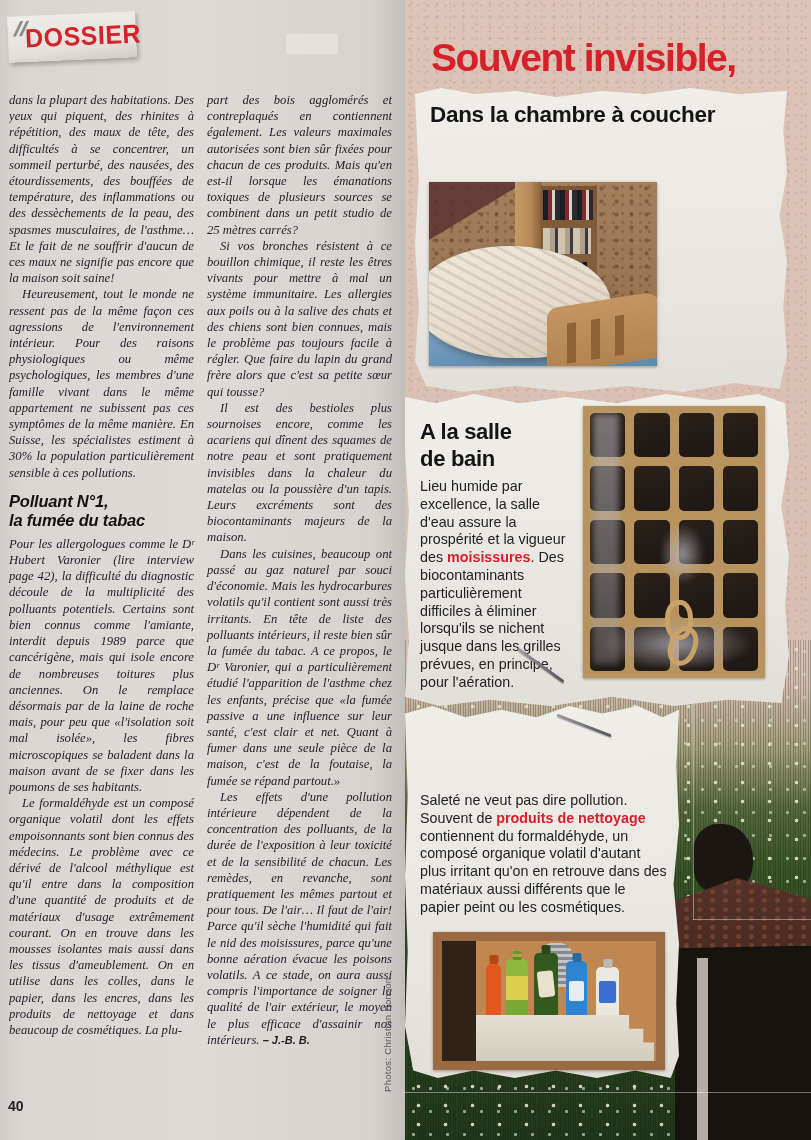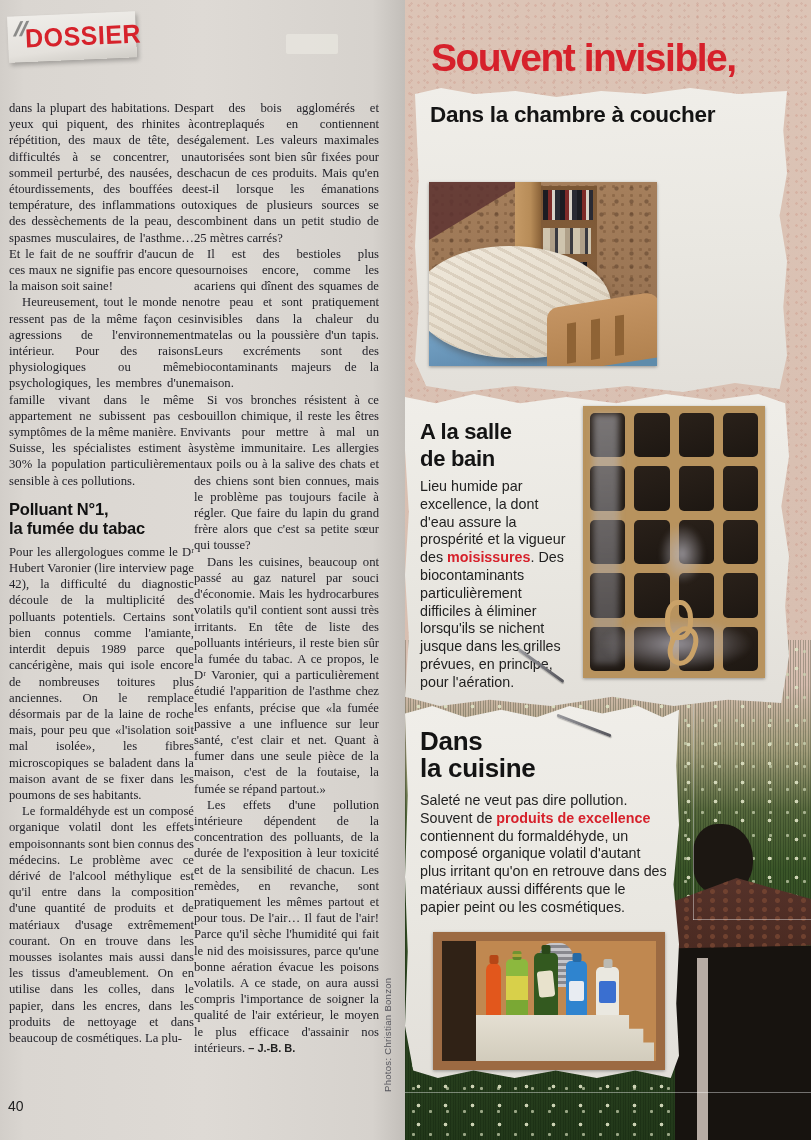--- a/index.html
+++ b/index.html
@@ -13,30 +13,30 @@
   .dossier-slip{position:absolute;left:8px;top:14px;width:128px;height:46px;
     background:linear-gradient(175deg,#efede9 0%,#e4e1dc 70%,#cfccc6 100%);
     box-shadow:2px 3px 4px rgba(0,0,0,0.25);transform:rotate(-2.5deg);}
   .dossier-slashes{position:absolute;left:7px;top:5px;width:14px;height:16px;}
   .dossier-slashes i{position:absolute;top:0;width:2.5px;height:15px;background:#8a8a88;transform:skewX(-28deg);}
   .dossier-slashes i:nth-child(1){left:2px;}
   .dossier-slashes i:nth-child(2){left:8px;}
   .dossier-text{position:absolute;left:17px;top:8px;font-size:25px;font-weight:bold;
     letter-spacing:0.5px;color:#d6222b;font-family:"Liberation Sans",sans-serif;transform:scaleY(1.05);}
 
-  .columns{position:absolute;left:9px;top:100px;width:384px;height:990px;display:flex;overflow:hidden;}
+  .columns{position:absolute;left:9px;top:92px;width:384px;height:990px;display:flex;gap:13px;overflow:hidden;font-style:italic;}
   .col{width:185px;font-family:"Liberation Serif",serif;font-size:12.7px;line-height:16.2px;
     color:#23232a;text-align:justify;}
   .col p{margin:0;}
   .col p.indent{text-indent:13px;}
   .col h3{margin:11px 0 5px 0;font-family:"Liberation Sans",sans-serif;font-size:16.5px;
     line-height:19.5px;color:#111;letter-spacing:-0.2px;}
   .signature{font-family:"Liberation Sans",sans-serif;font-weight:bold;font-size:11px;color:#222;}
 
-  .page-number{position:absolute;left:8px;top:1098px;font-weight:normal;font-size:14px;color:#222;}
+  .page-number{position:absolute;left:8px;top:1098px;font-weight:bold;font-size:14px;color:#222;}
   .photo-credit{position:absolute;left:382px;top:952px;height:140px;
     writing-mode:vertical-rl;transform:rotate(180deg);
     font-size:9.5px;color:#55555c;letter-spacing:0.3px;}
 
   
   .right-page{position:absolute;left:405px;top:0;width:406px;height:1140px;overflow:hidden;
     background:
       radial-gradient(circle, rgba(186,96,76,0.16) 1px, transparent 1.6px),
       radial-gradient(circle, rgba(160,80,66,0.12) 1px, transparent 1.5px),
       linear-gradient(180deg,#dcc4b6 0%,#d9c0b2 40%,#d5bcae 100%);
@@ -207,22 +207,22 @@
     <div class="columns">
       <div class="col">
         <p>dans la plupart des habitations. Des yeux qui piquent, des rhinites à répétition, des maux de tête, des difficultés à se concentrer, un sommeil perturbé, des nausées, des étourdissements, des bouffées de température, des inflammations ou des dessèchements de la peau, des spasmes musculaires, de l'asthme… Et le fait de ne souffrir d'aucun de ces maux ne signifie pas encore que la maison soit saine!</p>
         <p class="indent">Heureusement, tout le monde ne ressent pas de la même façon ces agressions de l'environnement intérieur. Pour des raisons physiologiques ou même psychologiques, les membres d'une famille vivant dans le même appartement ne subissent pas ces symptômes de la même manière. En Suisse, les spécialistes estiment à 30% la population particulièrement sensible à ces pollutions.</p>
         <h3><span>Polluant N°1,</span><br><span>la fumée du tabac</span></h3>
         <p>Pour les allergologues comme le Dʳ Hubert Varonier (lire interview page 42), la difficulté du diagnostic découle de la multiplicité des polluants potentiels. Certains sont bien connus comme l'amiante, interdit depuis 1989 parce que cancérigène, mais qui isole encore de nombreuses toitures plus anciennes. On le remplace désormais par de la laine de roche mais, pour peu que «l'isolation soit mal isolée», les fibres microscopiques se baladent dans la maison avant de se fixer dans les poumons de ses habitants.</p>
         <p class="indent">Le formaldéhyde est un composé organique volatil dont les effets empoisonnants sont bien connus des médecins. Le problème avec ce dérivé de l'alcool méthylique est qu'il entre dans la composition d'une quantité de produits et de matériaux d'usage extrêmement courant. On en trouve dans les mousses isolantes mais aussi dans les tissus d'ameublement. On en utilise dans les colles, dans le papier, dans les encres, dans les produits de nettoyage et dans beaucoup de cosmétiques. La plu-</p>
       </div>
       <div class="col">
         <p>part des bois agglomérés et contreplaqués en contiennent également. Les valeurs maximales autorisées sont bien sûr fixées pour chacun de ces produits. Mais qu'en est-il lorsque les émanations toxiques de plusieurs sources se combinent dans un petit studio de 25 mètres carrés?</p>
+        <p class="indent">Si vos bronches résistent à ce bouillon chimique, il reste les êtres vivants pour mettre à mal un système immunitaire. Les allergies aux poils ou à la salive des chats et des chiens sont bien connues, mais le problème pas toujours facile à régler. Que faire du lapin du grand frère alors que c'est sa petite sœur qui tousse?</p>
         <p class="indent">Il est des bestioles plus sournoises encore, comme les acariens qui dînent des squames de notre peau et sont pratiquement invisibles dans la chaleur du matelas ou la poussière d'un tapis. Leurs excréments sont des biocontaminants majeurs de la maison.</p>
-        <p class="indent">Si vos bronches résistent à ce bouillon chimique, il reste les êtres vivants pour mettre à mal un système immunitaire. Les allergies aux poils ou à la salive des chats et des chiens sont bien connues, mais le problème pas toujours facile à régler. Que faire du lapin du grand frère alors que c'est sa petite sœur qui tousse?</p>
         <p class="indent">Dans les cuisines, beaucoup ont passé au gaz naturel par souci d'économie. Mais les hydrocarbures volatils qu'il contient sont aussi très irritants. En tête de liste des polluants intérieurs, il reste bien sûr la fumée du tabac. A ce propos, le Dʳ Varonier, qui a particulièrement étudié l'apparition de l'asthme chez les enfants, précise que «la fumée passive a une influence sur leur santé, c'est clair et net. Quant à fumer dans une seule pièce de la maison, c'est de la foutaise, la fumée se répand partout.»</p>
         <p class="indent"><span>Les effets d'une pollution intérieure dépendent de la concentration des polluants, de la durée de l'exposition à leur toxicité et de la sensibilité de chacun. Les remèdes, en revanche, sont pratiquement les mêmes partout et pour tous. De l'air… Il faut de l'air! Parce qu'il sèche l'humidité qui fait le nid des moisissures, parce qu'une bonne aération évacue les poisons volatils. A ce stade, on aura aussi compris l'importance de soigner la qualité de l'air extérieur, le moyen le plus efficace d'assainir nos intérieurs. </span><span class="signature">– J.-B. B.</span></p>
       </div>
     </div>
 
     <div class="page-number">40</div>
     <div class="photo-credit">Photos: Christian Bonzon</div>
   </div>
 
   <div class="right-page">
@@ -257,21 +257,21 @@
         <div class="bp-footboard">
             <i></i>
             <i></i>
             <i></i>
           </div>
       </div>
     </div>
 
     <div class="panel panel-bath">
       <div class="panel-title"><span>A la salle</span><br><span>de bain</span></div>
-      <div class="bath-body"><span>Lieu humide par excellence, la dont d'eau assure la prospérité et la vigueur des </span><span class="kw">moisissures</span><span>. Des biocontaminants particulièrement difficiles à éliminer lorsqu'ils se nichent jusque dans les grilles prévues, en principe, pour l'aération.</span></div>
+      <div class="bath-body"><span>Lieu humide par excellence, la salle d'eau assure la prospérité et la vigueur des </span><span class="kw">moisissures</span><span>. Des biocontaminants particulièrement difficiles à éliminer lorsqu'ils se nichent jusque dans les grilles prévues, en principe, pour l'aération.</span></div>
       <div class="photo photo-grille">
         <div class="grille-grid">
           <div></div>
             <div></div>
             <div></div>
             <div></div>
           <div></div>
             <div></div>
             <div></div>
             <div></div>
@@ -295,22 +295,21 @@
             <i></i>
             <i></i>
           </div>
       </div>
     </div>
 
     <div class="needle needle-1"></div>
     <div class="needle needle-2"></div>
 
     <div class="panel panel-kitchen">
-      <div class="panel-title"><span>Dans</span><br><span>la cuisine</span></div>
-      <div class="kitchen-body"><span>Saleté ne veut pas dire pollution. Souvent de </span><span class="kw">produits de excellence</span><span> contiennent du formaldéhyde, un composé organique volatil d'autant plus irritant qu'on en retrouve dans des matériaux aussi différents que le papier peint ou les cosmétiques.</span></div>
+      <div class="kitchen-body"><span>Saleté ne veut pas dire pollution. Souvent de </span><span class="kw">produits de nettoyage</span><span> contiennent du formaldéhyde, un composé organique volatil d'autant plus irritant qu'on en retrouve dans des matériaux aussi différents que le papier peint ou les cosmétiques.</span></div>
       <div class="photo photo-cabinet">
         <div class="cab-dark"></div>
         <div class="cab-duct"></div>
         <div class="bottle bottle-orange"></div>
         <div class="bottle bottle-lime"></div>
         <div class="bottle bottle-pril"></div>
         <div class="bottle bottle-blue"></div>
         <div class="bottle bottle-white"></div>
         <div class="cab-board"></div>
       </div>

